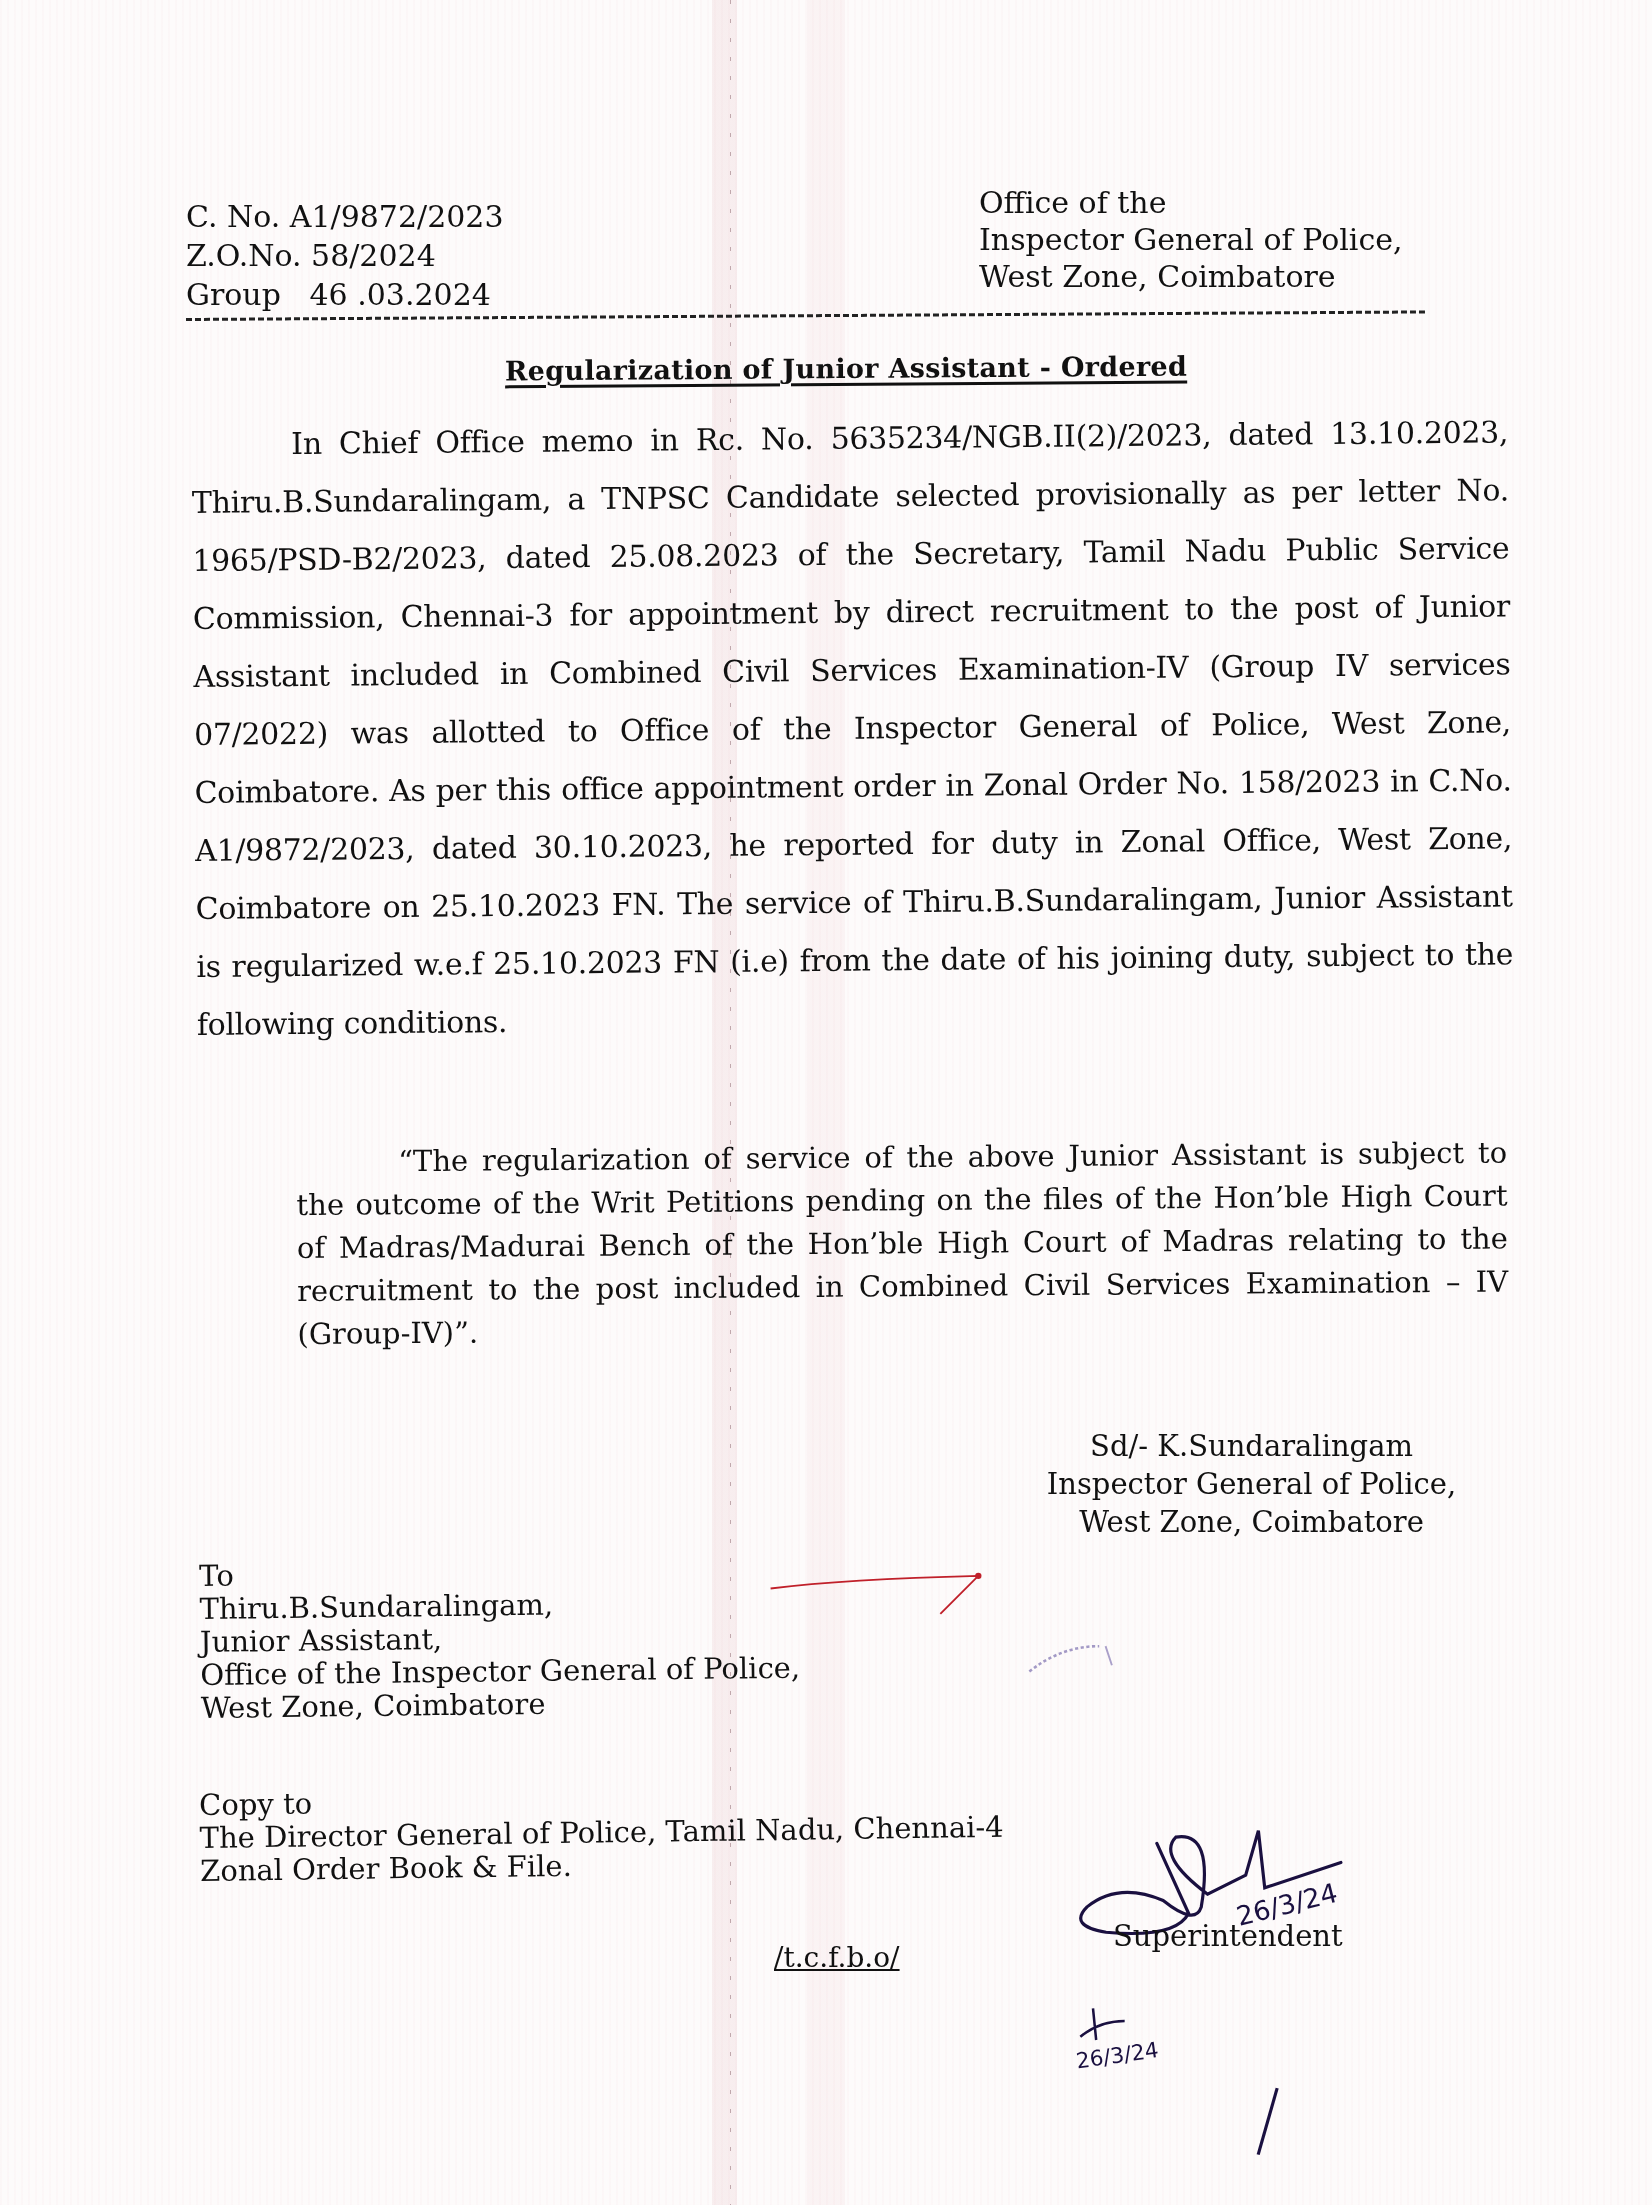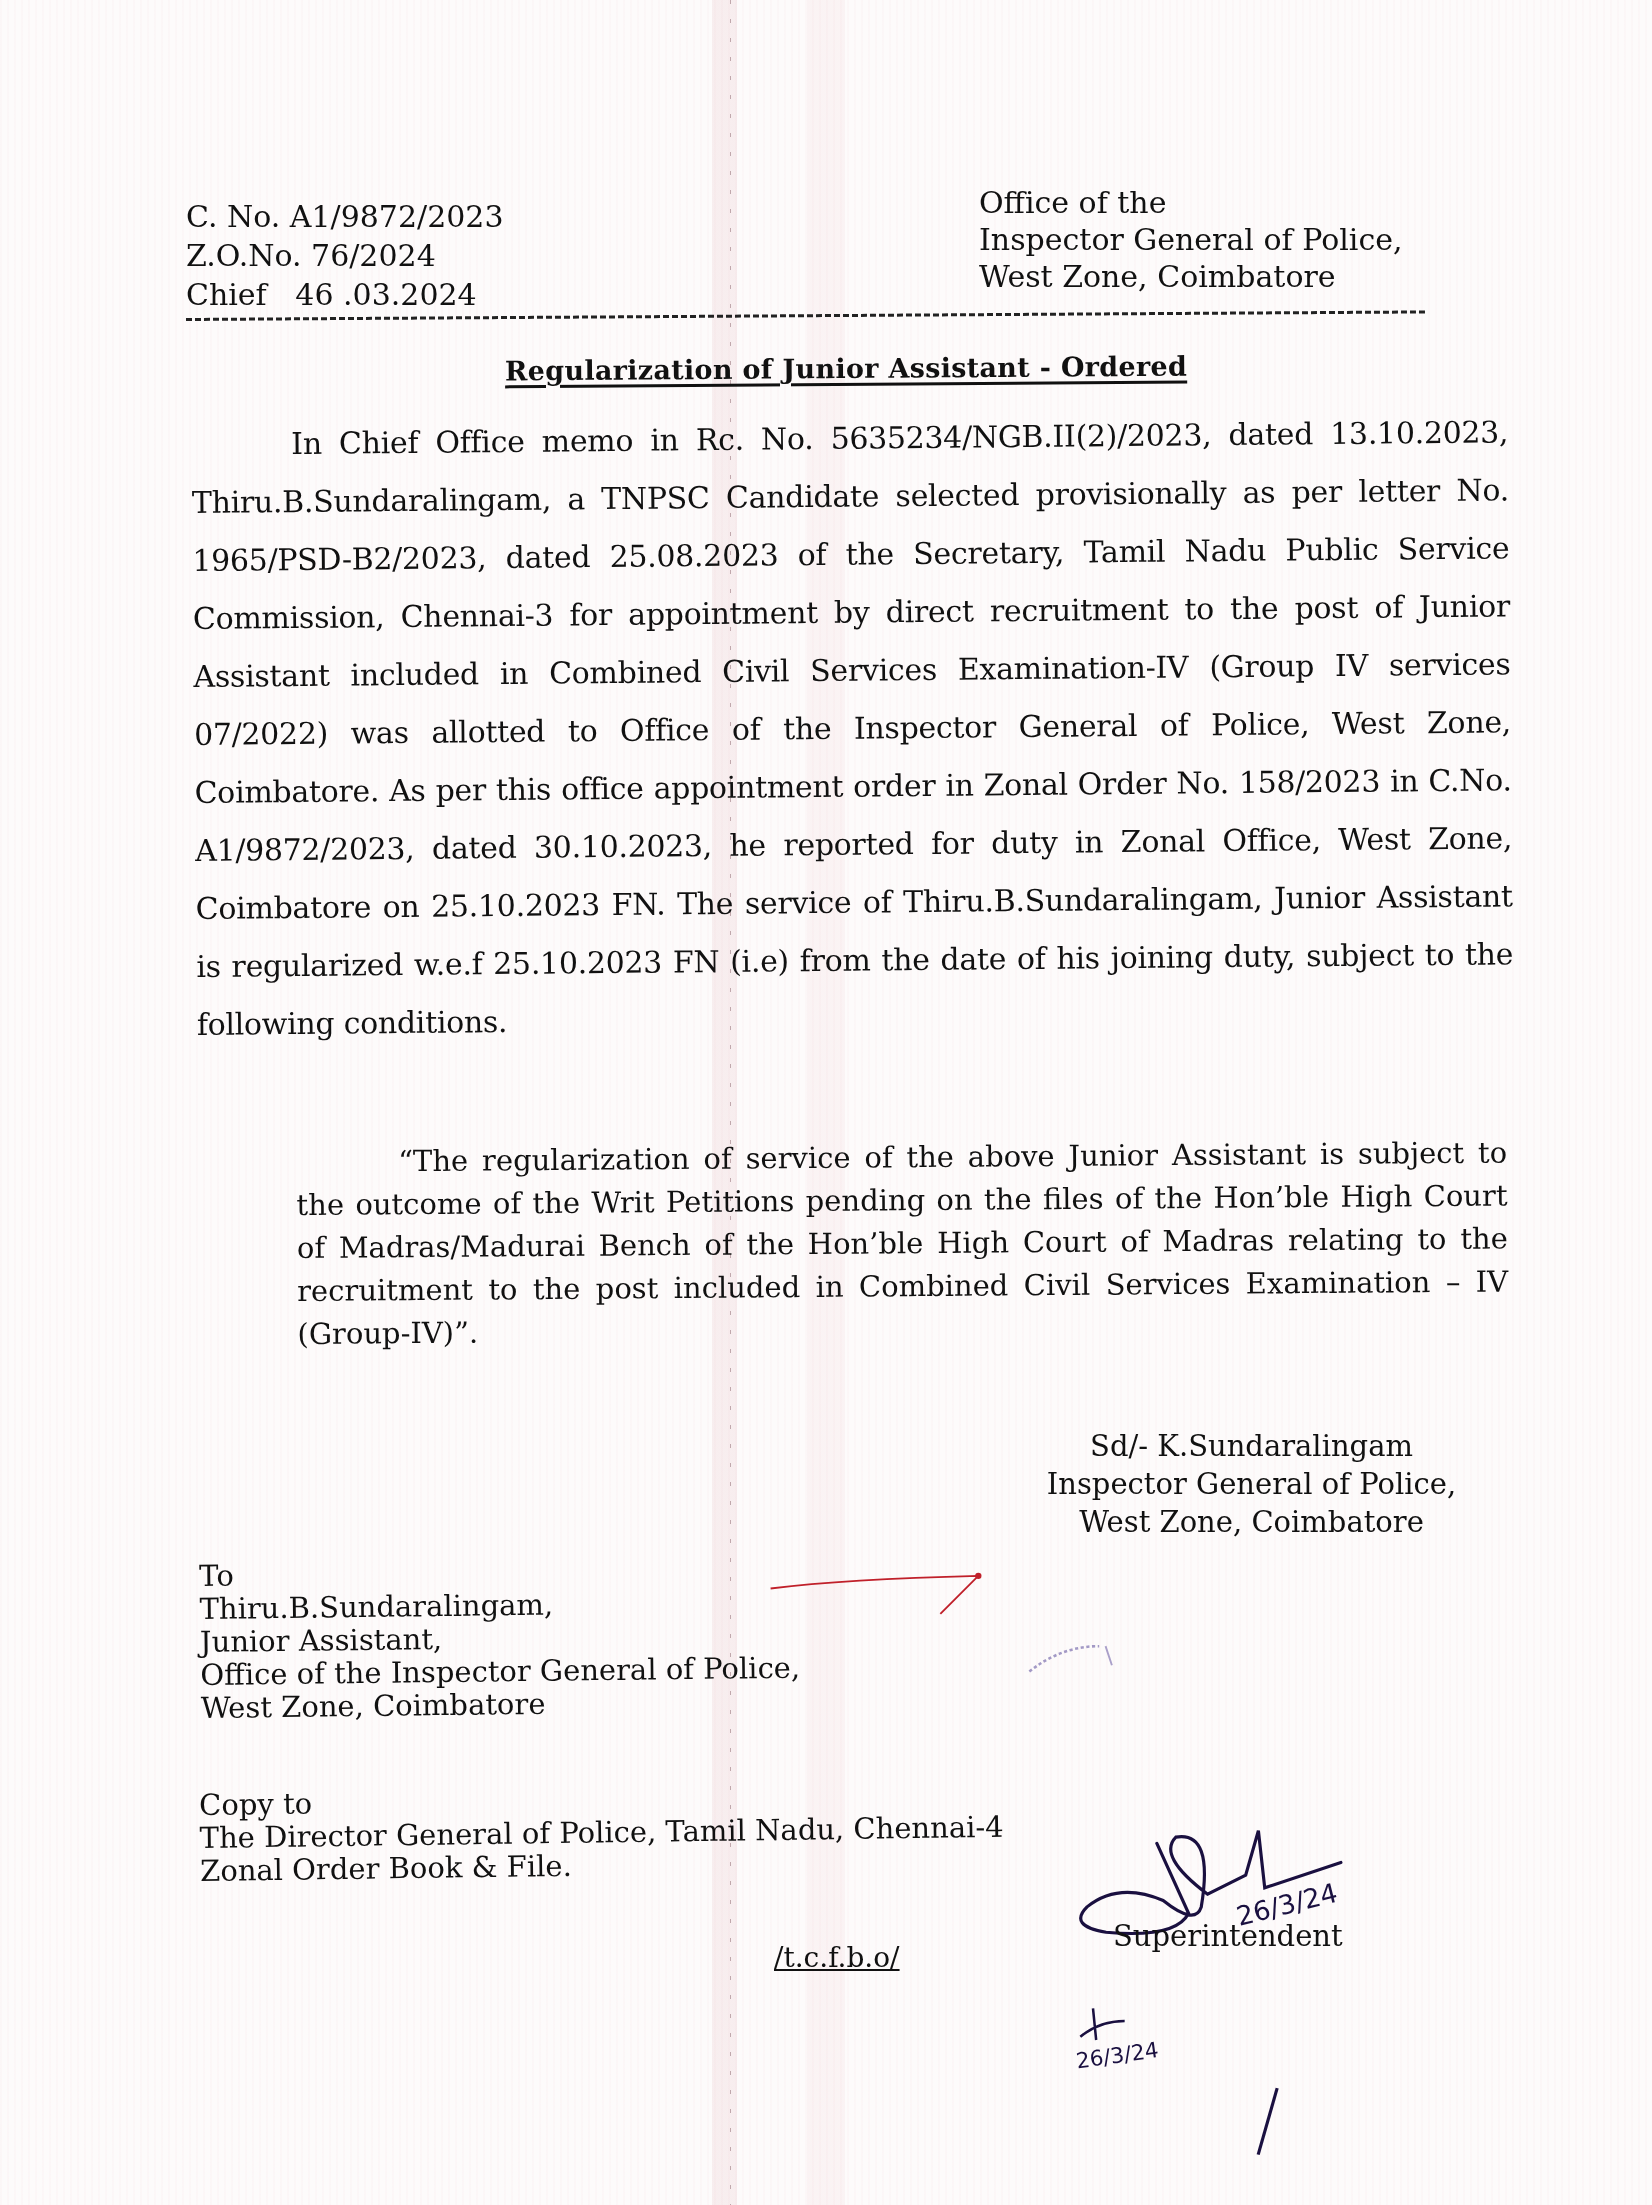--- a/index.html
+++ b/index.html
@@ -54,23 +54,23 @@
   .stamp-smudge { left: 1023px; top: 1627px; }
 </style>
 </head>
 <body>
 
 <div class="paper-noise"></div>
 <div class="crease"></div>
 
 <div class="abs ref-block">
   <div>C. No. A1/9872/2023</div>
-  <div>Z.O.No. 76/2024</div>
+  <div>Z.O.No. 58/2024</div>
   <div>
-    <span>Chief</span>&nbsp;&nbsp;
+    <span>Group</span>&nbsp;&nbsp;
     <span>46 .03.2024</span>
   </div>
 </div>
 
 <div class="abs office-block">
   <div>Office of the</div>
   <div>Inspector General of Police,</div>
   <div>West Zone, Coimbatore</div>
 </div>
 

